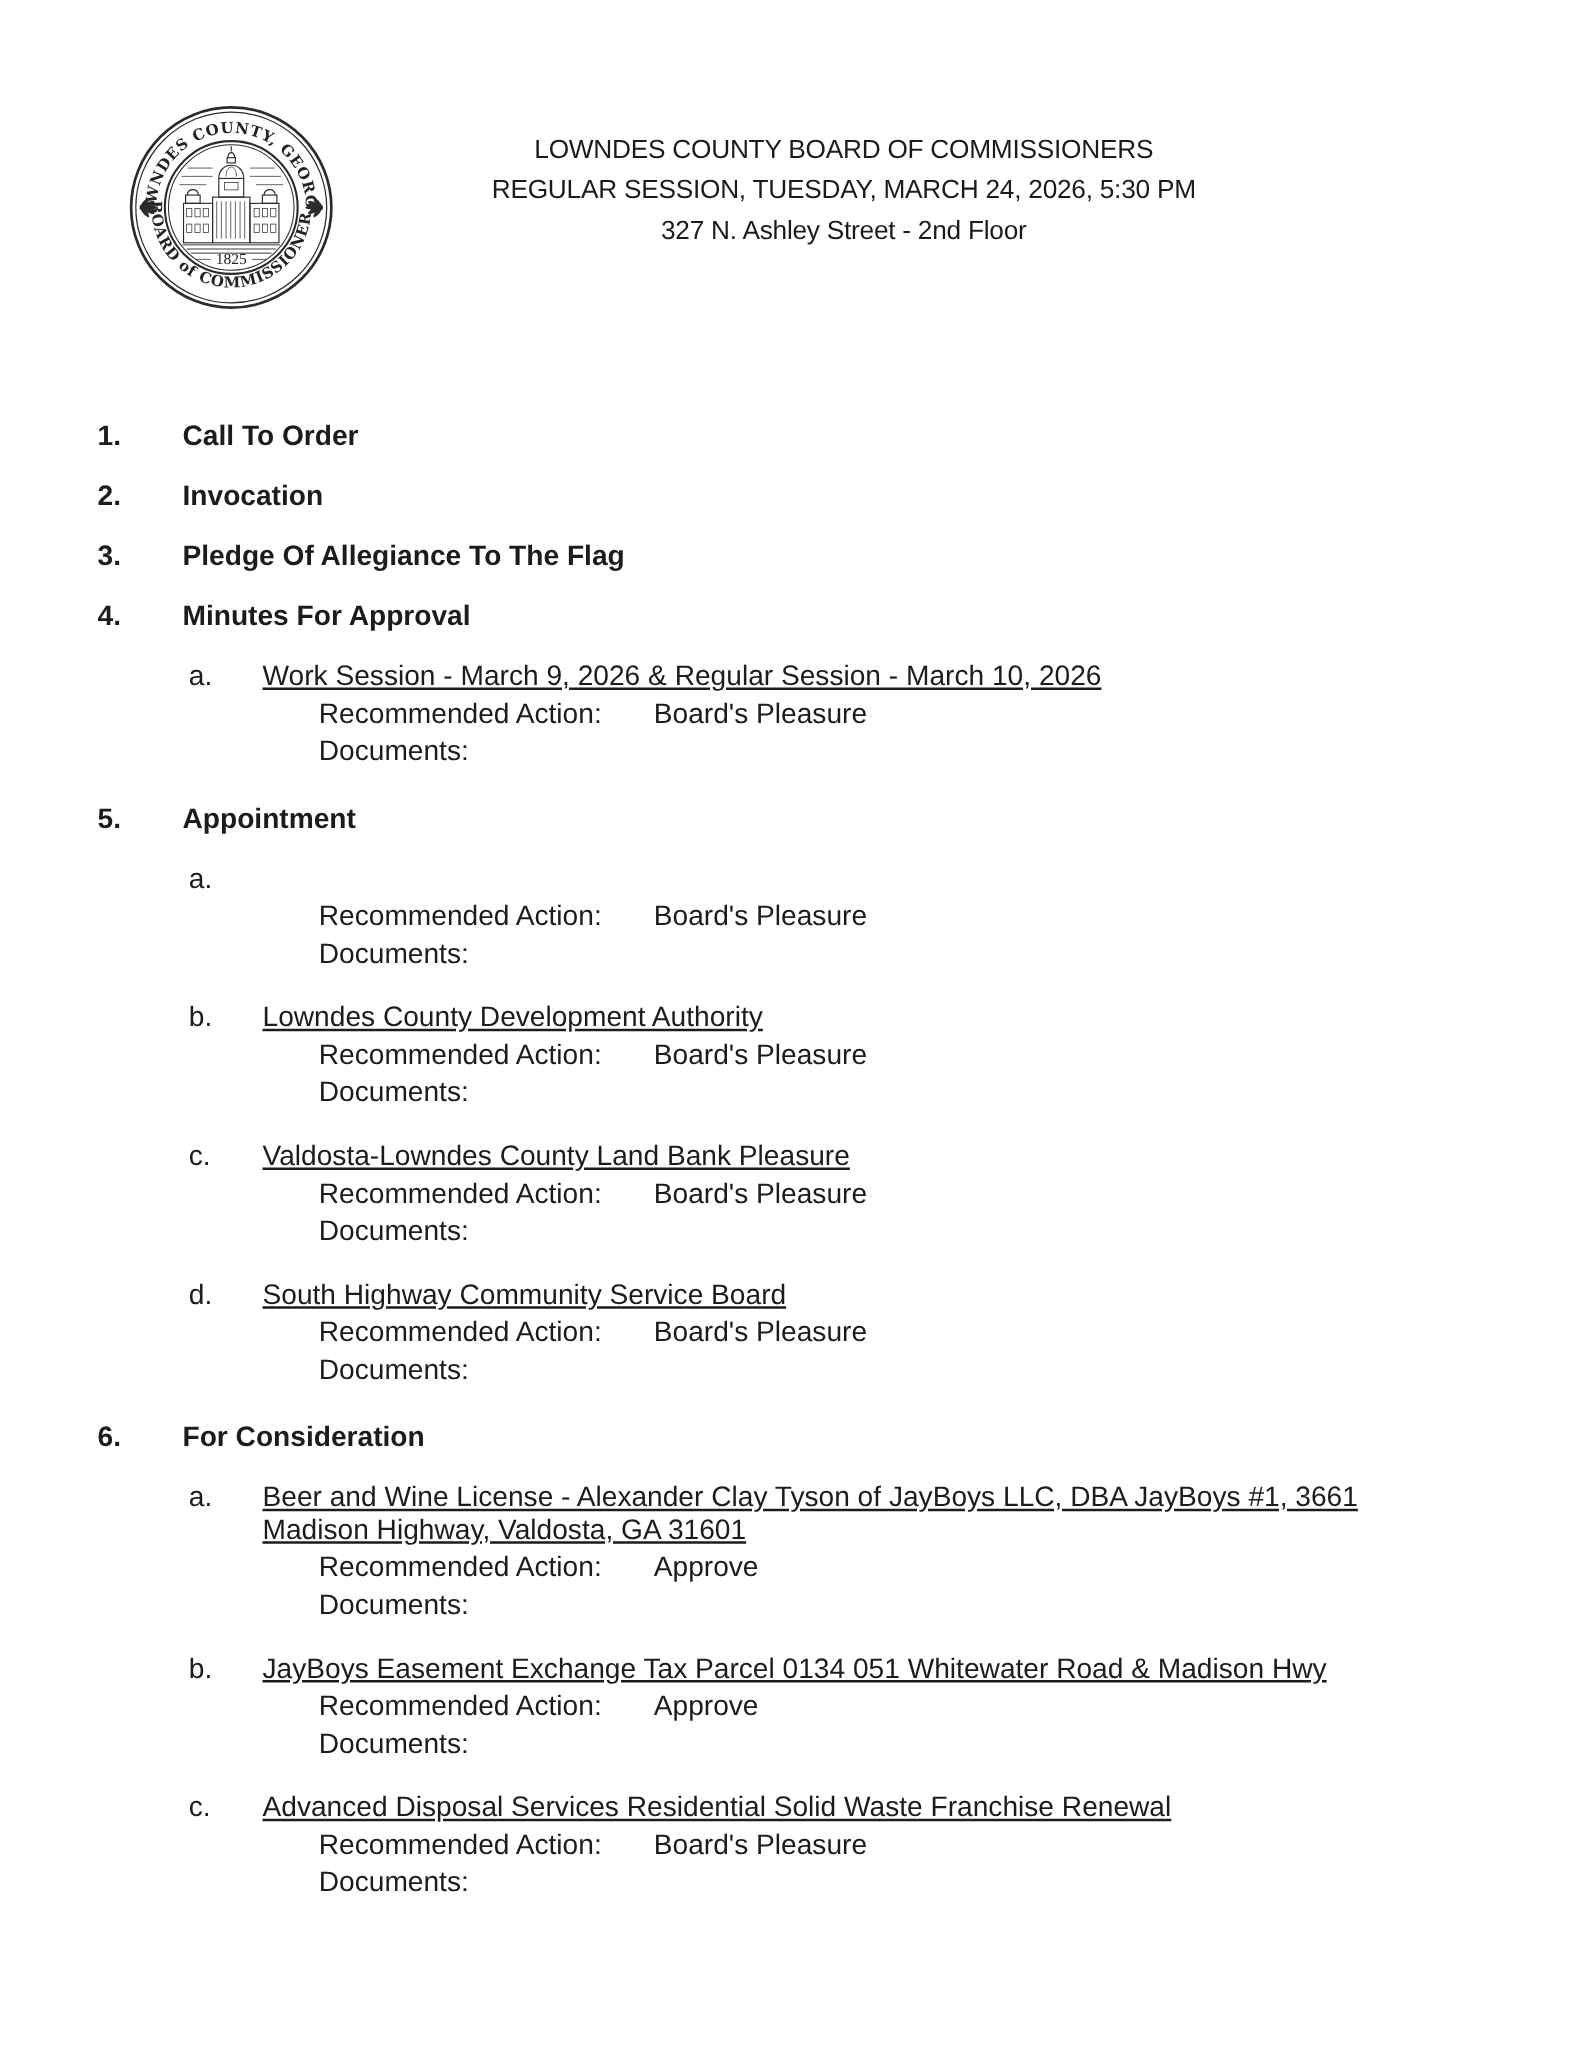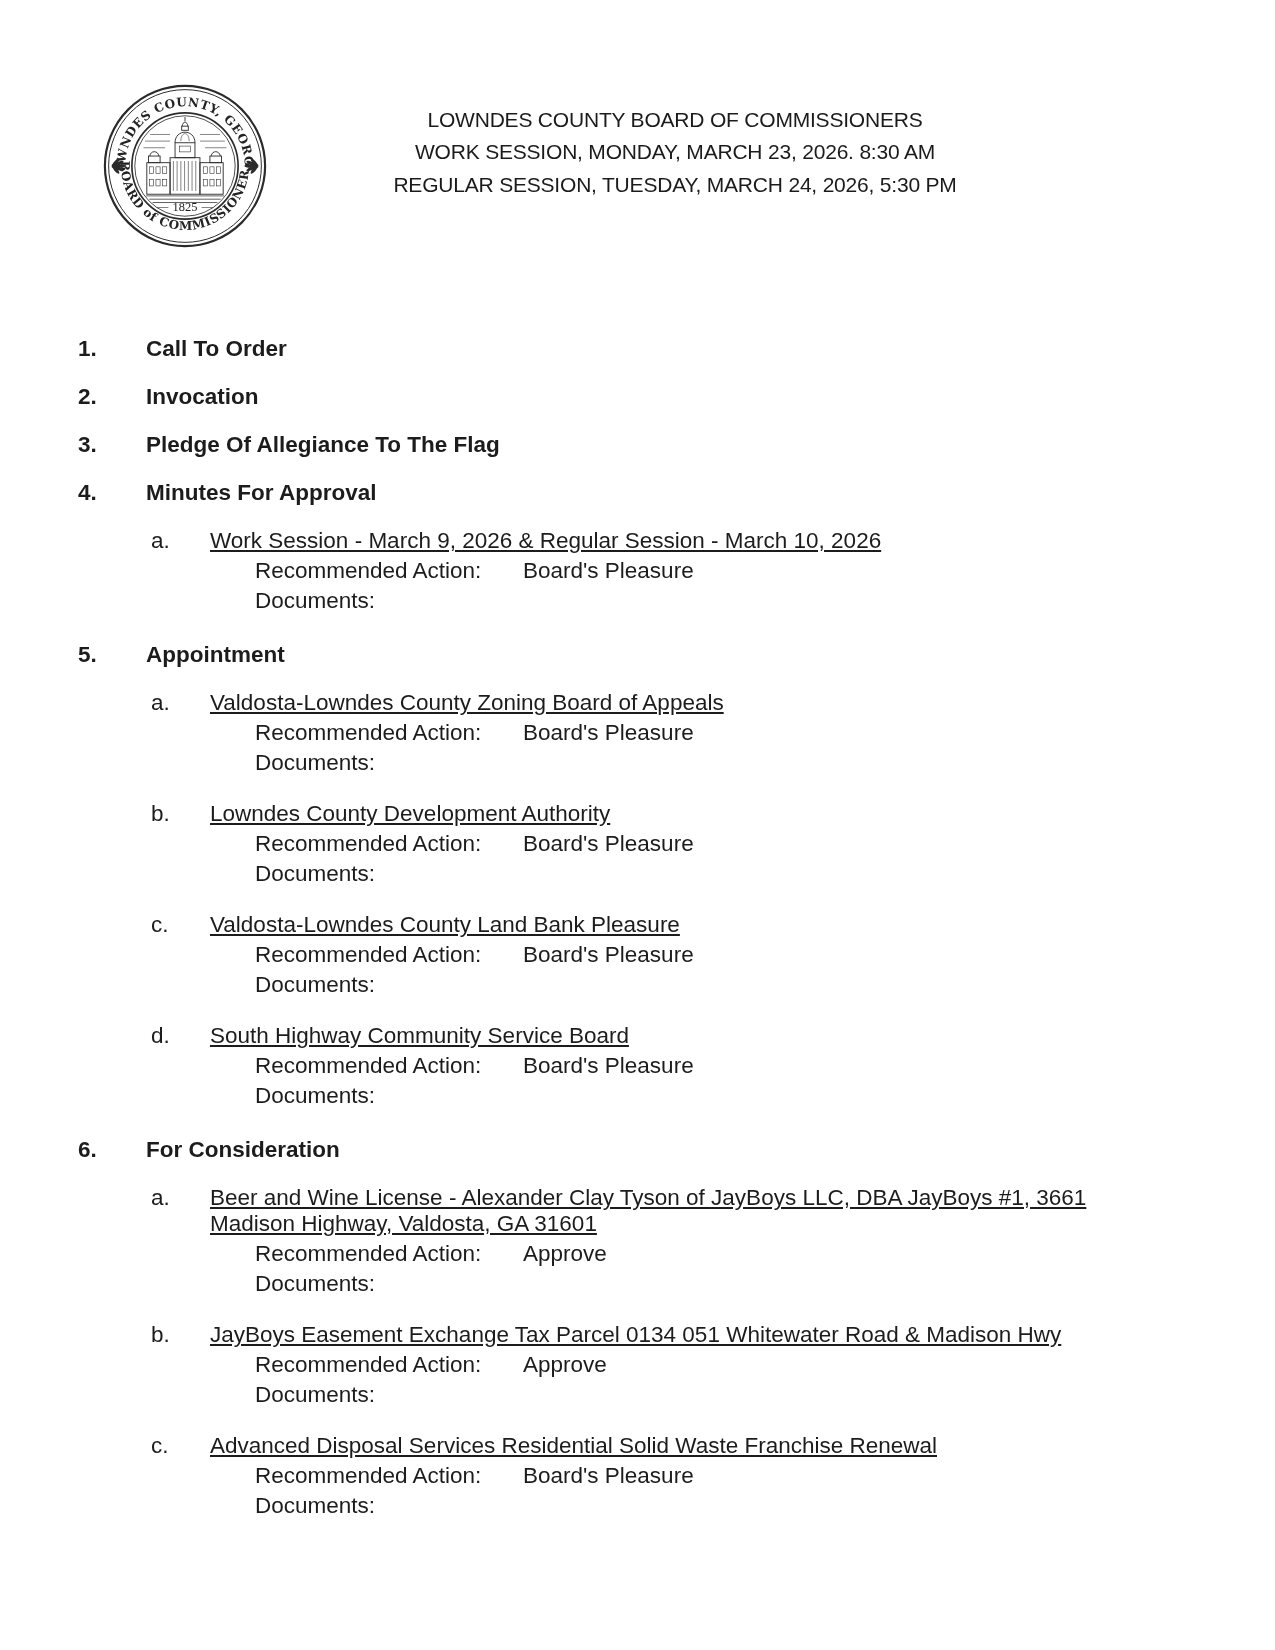--- a/index.html
+++ b/index.html
@@ -122,22 +122,22 @@
 
         <path d="M53,136 H147 M57,140 H143 M61,144 H139" stroke-width="0.9"></path>
 
         <path d="M66,150 h14 M120,150 h14" stroke-width="0.7"></path>
       </g>
       <text x="100" y="154" text-anchor="middle" font-family="'Liberation Serif',serif" font-size="15" fill="#1d1d1d">1825</text>
     </svg>
 
     <div class="header-text">
       <div>LOWNDES COUNTY BOARD OF COMMISSIONERS</div>
-      <div>WORK SESSION, MONDAY, MARCH 23, 2026. 8:30 AM</div>
       <div>REGULAR SESSION, TUESDAY, MARCH 24, 2026, 5:30 PM</div>
+      <div>327 N. Ashley Street - 2nd Floor</div>
     </div>
   </div>
 
   <div class="agenda" id="agenda">
   <div class="sec-row">
     <span class="sec-num">1.</span>
     <span class="sec-title">Call To Order</span>
   </div>
 
   <div class="sec-row">
@@ -171,21 +171,20 @@
   </div>
 </div>
   <div class="sec-row">
     <span class="sec-num">5.</span>
     <span class="sec-title">Appointment</span>
   </div>
 <div class="items">
   <div class="item">
     <div class="item-row">
       <span class="item-letter">a.</span>
-      <span class="item-text">Valdosta-Lowndes County Zoning Board of Appeals</span>
     </div>
     <div class="sub-row">
       <span class="sub-label">Recommended Action:</span>
       <span class="sub-value">Board's Pleasure</span>
     </div>
     <div class="sub-row">
       <span class="sub-label">Documents:</span>
       <span class="sub-value"></span>
     </div>
   </div>

